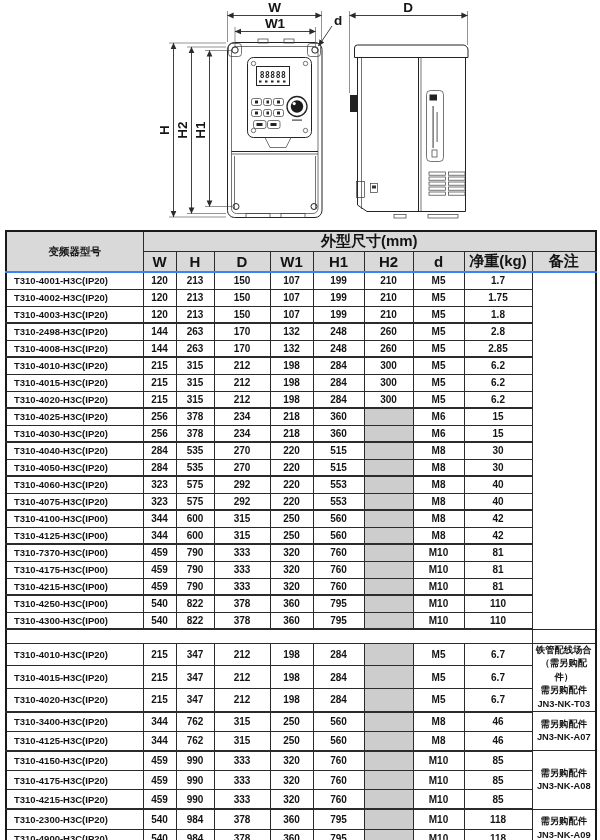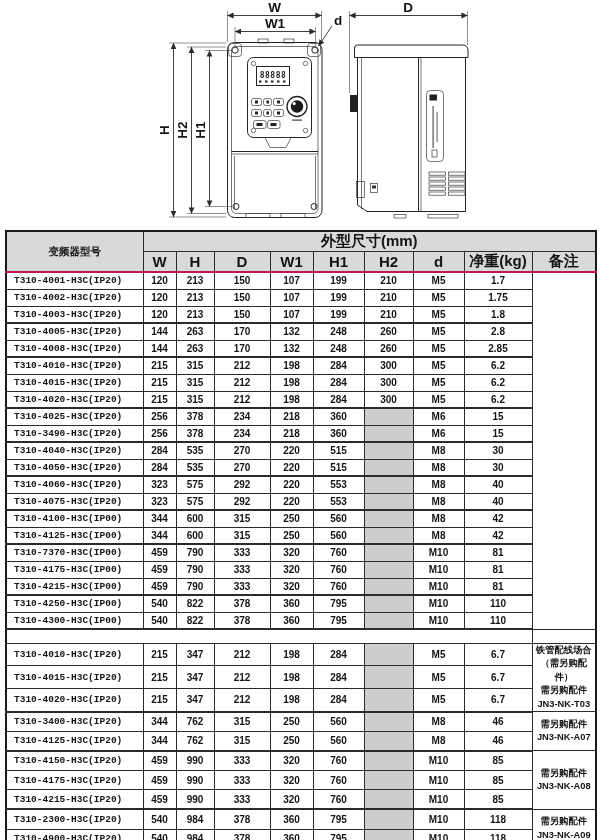--- a/index.html
+++ b/index.html
@@ -14,23 +14,23 @@
   .seg{font-family:"DejaVu Sans Mono",monospace;font-size:8px;font-weight:bold;letter-spacing:0.5px;fill:#1a1a1a;}
 
   .tblwrap{position:absolute;left:5px;top:230px;}
   table{border-collapse:collapse;table-layout:fixed;width:590px;}
   th,td{border:1px solid #2b2b2b;text-align:center;vertical-align:middle;
         font-weight:bold;color:#141414;padding:0;overflow:hidden;white-space:nowrap;}
   table{border:2px solid #1a1a1a;}
   thead th{background:var(--header-bg,#d9d9d9);font-size:15px;}
   thead tr.h1{height:20px;}
   thead tr.h2{height:16px;}
-  thead{border-bottom:2px solid #be185d;}
+  thead{border-bottom:2px solid #3b82f6;}
   td{font-size:10px;}
-  td.model{text-align:left;padding-left:7px;font-size:9.5px;font-family:Liberation Mono, monospace;}
+  td.model{text-align:left;padding-left:7px;font-size:9.5px;}
   td.grey{background:var(--cell-grey,#cdcdcd);}
   tr.s1{height:17px;}
   tr.s2{height:19.6px;}
   tr.ge td{border-bottom-width:2px;}
   tr.sep{height:14px;}
   tr.sep td{border-left:none;border-right:none;}
   tr.sep td.sepR{border-left:1px solid #2b2b2b;}
   td.remark{font-size:9.3px;white-space:normal;line-height:13.5px;padding:0 1px;margin-left:21px;}
 </style>
 </head>
@@ -250,21 +250,21 @@
             <td>120</td>
             <td>213</td>
             <td>150</td>
             <td>107</td>
             <td>199</td>
             <td>210</td>
             <td>M5</td>
             <td>1.8</td>
           </tr>
           <tr class="s1">
-            <td class="model">T310-4005-H3C(IP20)</td>
+            <td class="model">T310-2498-H3C(IP20)</td>
             <td>144</td>
             <td>263</td>
             <td>170</td>
             <td>132</td>
             <td>248</td>
             <td>260</td>
             <td>M5</td>
             <td>2.8</td>
           </tr>
           <tr class="s1 ge">
@@ -316,21 +316,21 @@
             <td>256</td>
             <td>378</td>
             <td>234</td>
             <td>218</td>
             <td>360</td>
             <td class="grey"></td>
             <td>M6</td>
             <td>15</td>
           </tr>
           <tr class="s1 ge">
-            <td class="model">T310-3490-H3C(IP20)</td>
+            <td class="model">T310-4030-H3C(IP20)</td>
             <td>256</td>
             <td>378</td>
             <td>234</td>
             <td>218</td>
             <td>360</td>
             <td class="grey"></td>
             <td>M6</td>
             <td>15</td>
           </tr>
           <tr class="s1">

